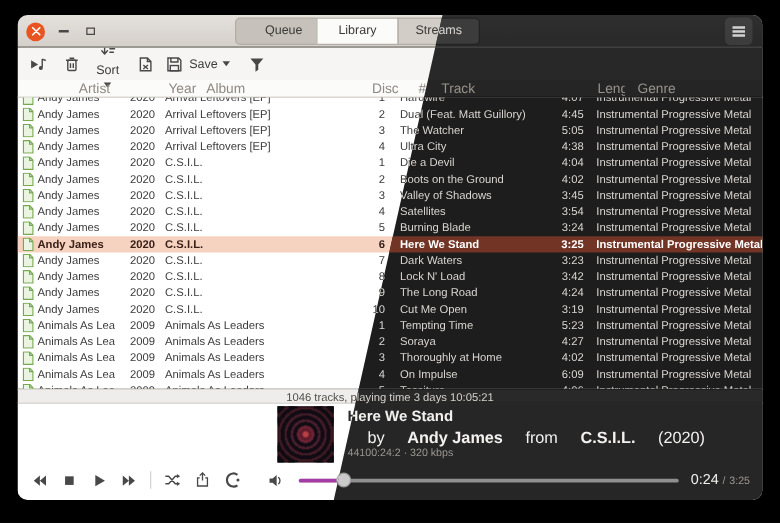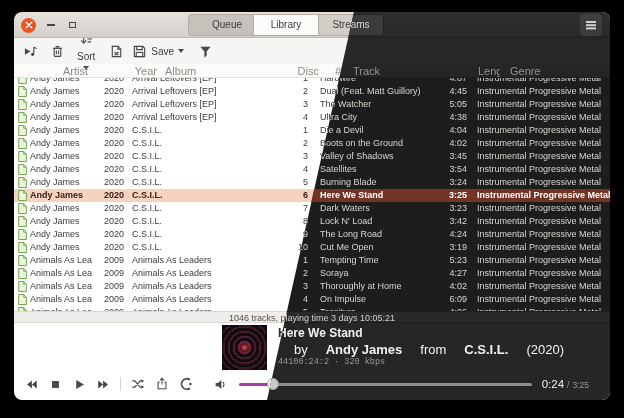--- a/index.html
+++ b/index.html
@@ -83,23 +83,23 @@
   
   .player{position:relative;height:77px;background:var(--player-bg);}
   .album-art{position:absolute;left:208px;top:2px;width:45px;height:45px;border:1px solid rgba(0,0,0,.35);box-sizing:border-box;
     background:
       radial-gradient(circle at 50% 50%, rgba(205,70,70,.85) 0 2px, rgba(130,35,55,.65) 3px 6px, rgba(0,0,0,0) 7px),
       repeating-radial-gradient(circle at 50% 50%, rgba(160,55,65,.30) 0 2px, rgba(16,10,18,.88) 2px 5px),
       radial-gradient(circle at 50% 50%, #3a1a28 0%, #241424 35%, #120d14 70%, #0a080c 100%);}
   .np-title{position:absolute;left:264px;top:3px;font-size:12px;font-weight:bold;color:var(--np);}
   .np-line2{position:absolute;left:280px;top:19px;font-size:13px;color:var(--np);display:flex;gap:18px;white-space:nowrap;}
   .np-line2 .b{font-weight:bold;}
-  .np-line3{position:absolute;left:264px;top:34px;font-size:8.5px;color:var(--dim);font-family:Liberation Mono, monospace;}
-
-  .transport{position:absolute;left:0;right:11px;top:48px;height:26px;display:flex;align-items:center;color:var(--icon);text-align:center;}
+  .np-line3{position:absolute;left:264px;top:34px;font-size:8.5px;color:var(--dim);}
+
+  .transport{position:absolute;left:0;right:0;top:48px;height:26px;display:flex;align-items:center;color:var(--icon);text-align:center;}
   .t-btn{width:22px;height:20px;display:flex;align-items:center;justify-content:center;color:var(--icon);}
   .vsep{width:1px;height:14px;background:var(--sep);margin-left:6px;}
   .slider{position:relative;flex:1;height:3px;border-radius:2px;background:var(--track);margin-left:8px;margin-right:10px;}
   .fill{position:absolute;left:0;top:0;bottom:0;border-radius:2px;background:var(--progress-fill,#a53ca5);}
   .handle{position:absolute;top:-5px;width:12px;height:12px;border-radius:50%;background:var(--handle);
           border:1px solid var(--handleb);box-sizing:border-box;}
   .time{display:flex;align-items:baseline;gap:3px;margin-right:10px;color:var(--time);white-space:nowrap;}
   .time .pos{font-size:11.5px;}
   .time .sep2,.time .dur{font-size:8.5px;color:var(--dim);}
   svg{display:block;}

